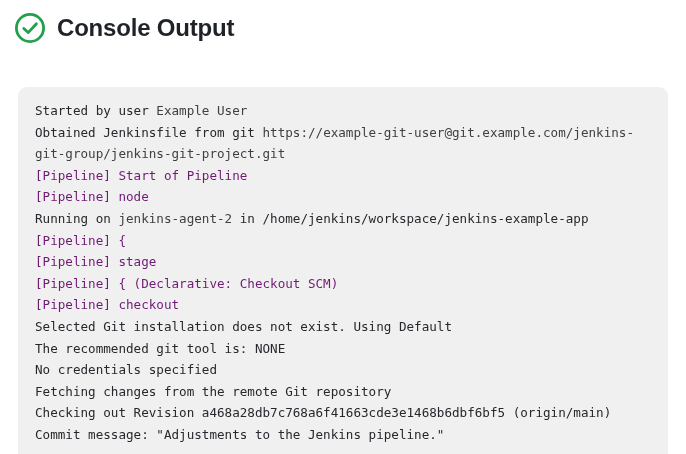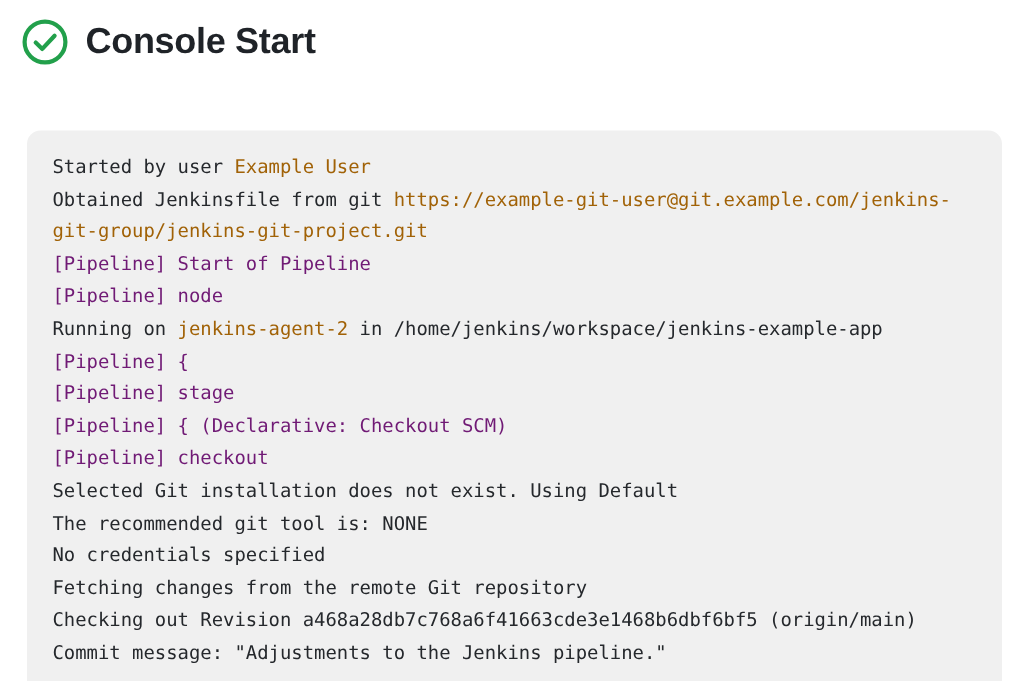--- a/index.html
+++ b/index.html
@@ -68,33 +68,33 @@
     white-space: pre-wrap;
     word-break: break-word;
   }
   .log-line {
     white-space: pre-wrap;
   }
   .log-line.muted {
     color: #701a75;
   }
   .tok-link {
-    color: #a16207;
+    color: #404040;
   }
 </style>
 </head>
 <body>
 
 <div class="page">
 
   <div class="header">
     <svg class="status-icon" viewBox="0 0 32 32">
       <circle cx="16" cy="16" r="13.6" fill="none" stroke="#22a04b" stroke-width="2.8"></circle>
       <path d="M9.8 16.4 L14.2 20.6 L22.4 11.8" fill="none" stroke="#22a04b" stroke-width="2.8" stroke-linecap="round" stroke-linejoin="round"></path>
     </svg>
-    <div class="page-title">Console Start</div>
+    <div class="page-title">Console Output</div>
   </div>
 
   <div class="console-panel">
     <div class="console-log" id="console-log"><div class="log-line"><span>Started by user </span><span class="tok-link">Example User</span></div><div class="log-line"><span>Obtained Jenkinsfile from git </span><span class="tok-link">https://example-git-user@git.example.com/jenkins-git-group/jenkins-git-project.git</span></div><div class="log-line muted"><span>[Pipeline] Start of Pipeline</span></div><div class="log-line muted"><span>[Pipeline] node</span></div><div class="log-line"><span>Running on </span><span class="tok-link">jenkins-agent-2</span><span> in /home/jenkins/workspace/jenkins-example-app</span></div><div class="log-line muted"><span>[Pipeline] {</span></div><div class="log-line muted"><span>[Pipeline] stage</span></div><div class="log-line muted"><span>[Pipeline] { (Declarative: Checkout SCM)</span></div><div class="log-line muted"><span>[Pipeline] checkout</span></div><div class="log-line"><span>Selected Git installation does not exist. Using Default</span></div><div class="log-line"><span>The recommended git tool is: NONE</span></div><div class="log-line"><span>No credentials specified</span></div><div class="log-line"><span>Fetching changes from the remote Git repository</span></div><div class="log-line"><span>Checking out Revision a468a28db7c768a6f41663cde3e1468b6dbf6bf5 (origin/main)</span></div><div class="log-line"><span>Commit message: "Adjustments to the Jenkins pipeline."</span></div></div>
   </div>
 
 </div>
 
 </body></html>

